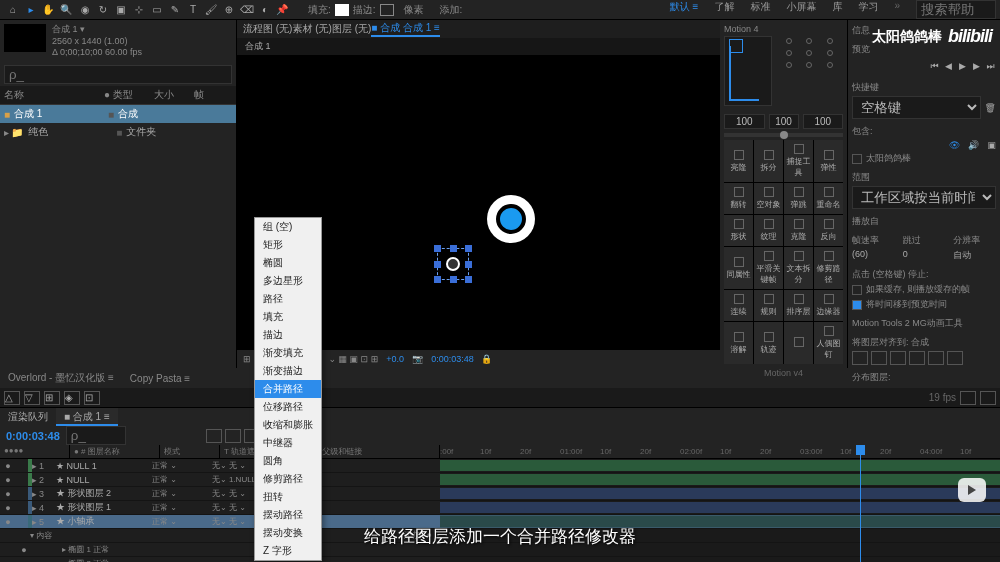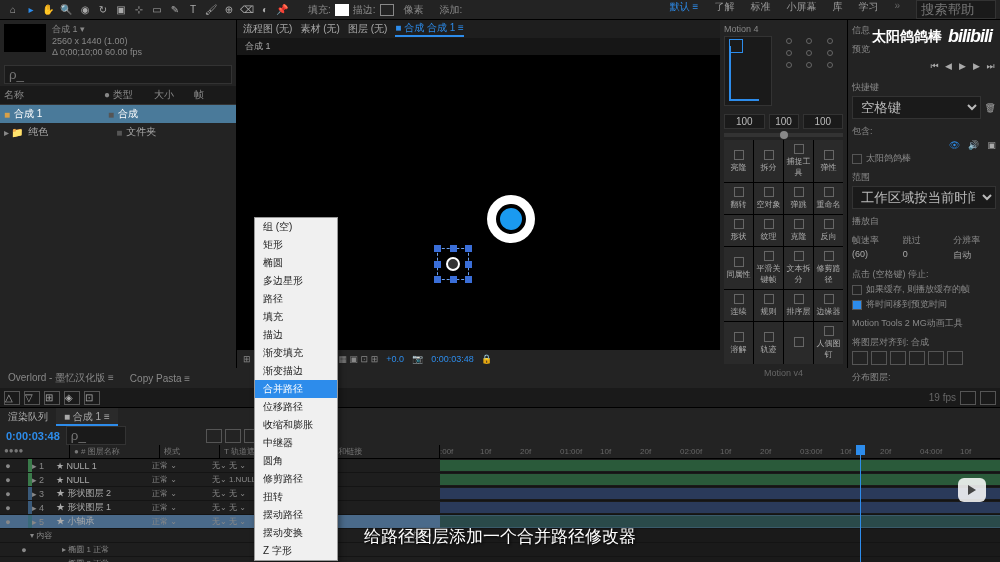--- a/index.html
+++ b/index.html
@@ -28,21 +28,21 @@
 .search-row { padding: 2px 4px; display: flex; gap: 4px; }
 .search-in { flex: 1; background: #1a1a1a; border: 1px solid #333; padding: 1px 4px; color: #888; }
 .proj-header { display: flex; background: #1a1a1a; padding: 2px 4px; border-bottom: 1px solid #333; }
 .proj-header span { flex: 0 0 auto; color: #888; }
 .proj-item { display: flex; padding: 2px 4px; align-items: center; gap: 4px; }
 .proj-item.sel { background: #4a7a9a; color: #fff; }
 .folder-icon { color: #888; }
 
 
 .viewer { flex: 1; background: #161616; display: flex; flex-direction: column; }
-.viewer-tabs { height: 18px; background: #1e1e1e; display: flex; align-items: center; padding: 0 6px; gap: 8px; }
+.viewer-tabs { height: 18px; background: #1e1e1e; display: flex; align-items: center; padding: 0 6px; }
 .viewer-tabs .ct { color: #2d8ceb; }
 .viewport { flex: 1; background: #000; position: relative; display: flex; align-items: center; justify-content: center; }
 .circle-big { position: absolute; width: 48px; height: 48px; border-radius: 50%; background: #fff; display: flex; align-items: center; justify-content: center; top: 140px; left: 250px; }
 .circle-inner { width: 30px; height: 30px; border-radius: 50%; background: #1a9af0; border: 4px solid #000; }
 .sel-box { position: absolute; top: 193px; left: 200px; width: 32px; height: 32px; border: 1px dashed #6a9ef0; }
 .sel-handle { position: absolute; width: 7px; height: 7px; background: #3a6ed8; }
 .sel-dot { position: absolute; width: 14px; height: 14px; border: 2px solid #fff; border-radius: 50%; left: 50%; top: 50%; transform: translate(-50%,-50%); background: rgba(255,255,255,0.2); }
 .viewer-footer { height: 18px; background: #232323; display: flex; align-items: center; padding: 0 6px; gap: 8px; font-size: 9px; color: #888; }
 .vf-blue { color: #2d8ceb; }
 
@@ -105,21 +105,21 @@
 .tick { position: absolute; top: 2px; }
 .playhead { position: absolute; left: 420px; top: 0; bottom: 0; width: 1px; background: #2d8ceb; }
 .playhead::before { content: ''; position: absolute; top: 0; left: -4px; width: 9px; height: 10px; background: #2d8ceb; }
 .track { height: 14px; border-bottom: 1px solid #141414; position: relative; }
 .bar { position: absolute; top: 1px; bottom: 1px; left: 0; right: 0; }
 .bar.green { background: #2a5a3a; }
 .bar.blue { background: #2a3a5a; }
 .bar.teal { background: #2a4a4a; }
 
 
-.ctx-menu { position: absolute; left: 254px; top: 217px; width: 84px; background: #f0f0f0; border: 1px solid #999; box-shadow: 2px 2px 6px rgba(0,0,0,0.4); font-size: 10px; color: #222; z-index: 100; }
+.ctx-menu { position: absolute; left: 254px; top: 217px; width: 68px; background: #f0f0f0; border: 1px solid #999; box-shadow: 2px 2px 6px rgba(0,0,0,0.4); font-size: 10px; color: #222; z-index: 100; }
 .ctx-item { padding: 2px 8px; }
 .ctx-item.hov { background: #2d8ceb; color: #fff; }
 
 
 .watermark { position: absolute; top: 26px; right: 8px; display: flex; align-items: center; gap: 6px; z-index: 50; }
 .wm-text { color: #fff; font-size: 14px; font-weight: bold; }
 .wm-logo { color: #fff; font-size: 18px; font-weight: bold; letter-spacing: -1px; font-style: italic; }
 
 
 .subtitle { position: absolute; bottom: 14px; left: 50%; transform: translateX(-50%); color: #fff; font-size: 17px; font-weight: 500; text-shadow: 1px 1px 3px #000; z-index: 60; }

